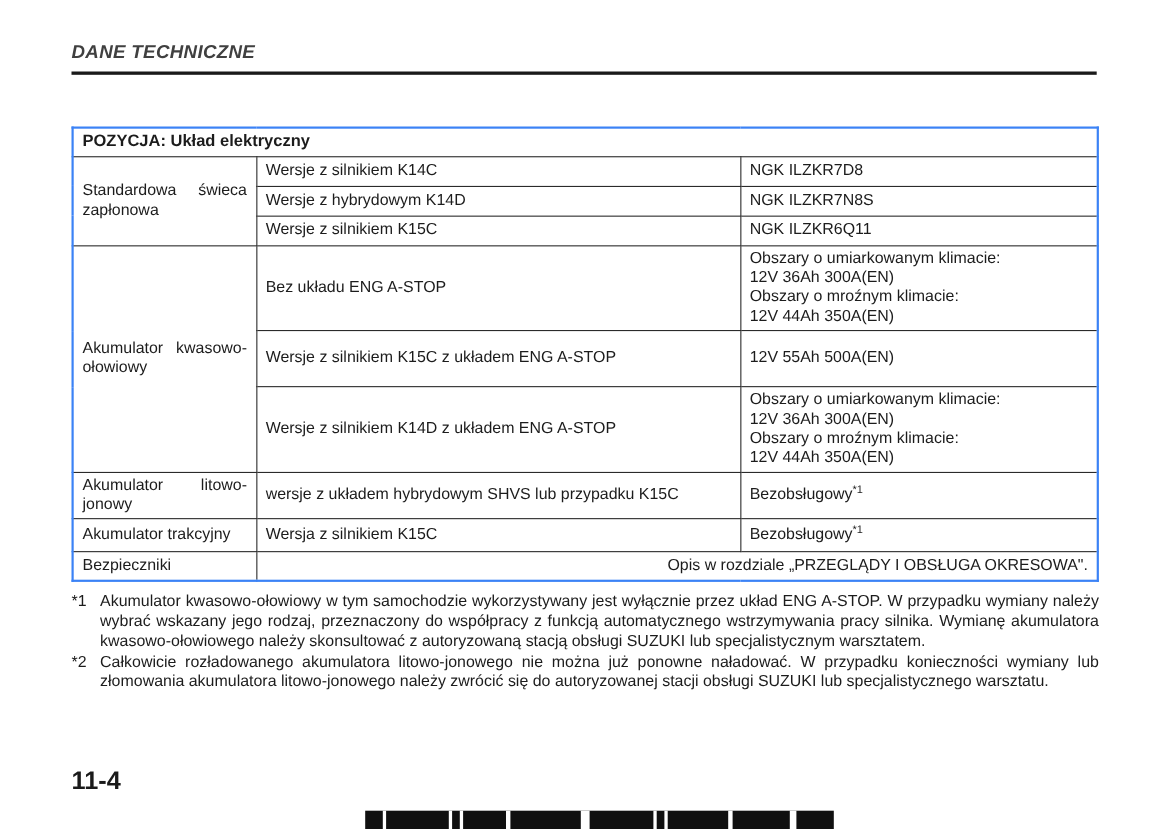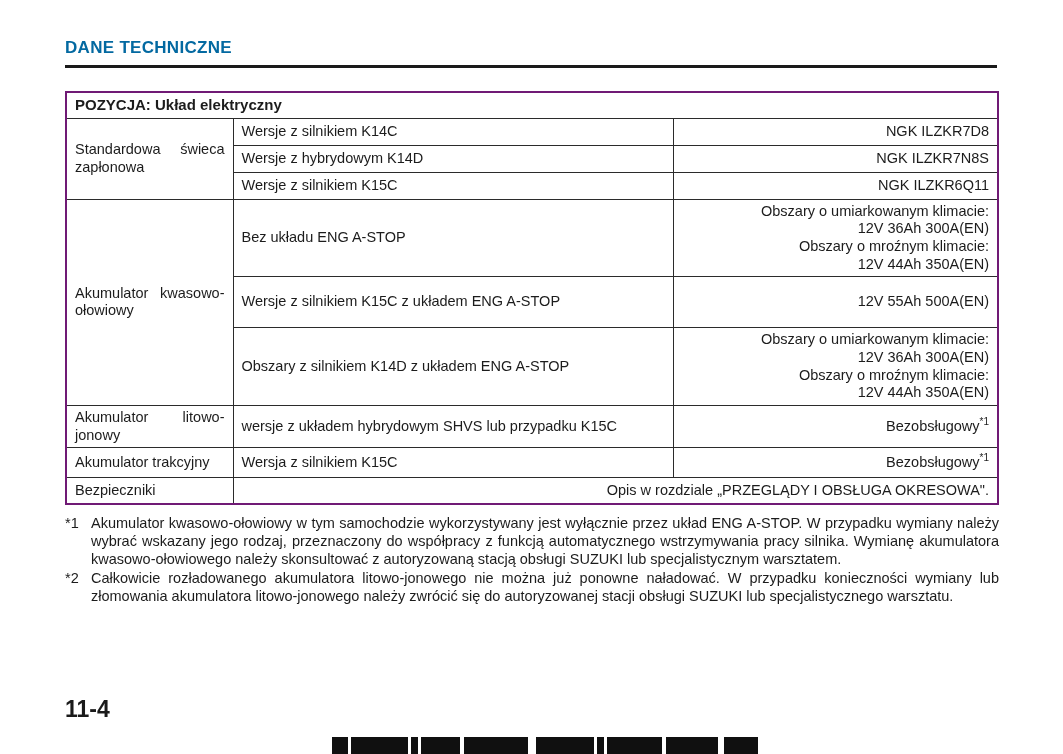--- a/index.html
+++ b/index.html
@@ -13,33 +13,34 @@
   .page {
     position: relative;
     width: 1063px; height: 754px;
     padding: 38px 66px 0 65px;
   }
   
   .doc-header-title {
     font-size: 17px;
     font-weight: bold;
     letter-spacing: 0.3px;
-    color: #0369a1;
+    color: #404040;
+    font-style: italic;
   }
   .doc-header-rule {
     margin-top: 7px;
     height: 3px;
     background: #1a1a1a;
   }
   
   table.spec-table {
-    margin-top: 23px;
+    margin-top: 47px;
     width: 932px;
     border-collapse: collapse;
-    border: 2px solid #701a75;
+    border: 2px solid #3b82f6;
     table-layout: fixed;
     font-size: 14.5px;
   }
   table.spec-table td {
     border: 1px solid #2b2b2b;
     padding: 3px 8px;
     vertical-align: middle;
     line-height: 1.22;
   }
   td.title-cell {
@@ -48,21 +49,21 @@
     height: 25px;
     padding-left: 8px;
   }
   td.label-cell {
     vertical-align: top;
     padding-top: 5px;
     text-align: justify;
   }
   td.label-mid { vertical-align: middle; text-align: left; }
   td.variant-cell { padding-left: 10px; }
-  td.value-cell { padding-left: 10px; text-align: right; }
+  td.value-cell { padding-left: 10px; }
   td.multiline { white-space: pre-line; }
   td.center-cell { text-align: right; }
   tr.h27 { height: 27px; }
   tr.h73 { height: 73px; }
   tr.h51 { height: 51px; }
   tr.h72 { height: 72px; }
   tr.h40 { height: 40px; }
   tr.h30 { height: 30px; }
   tr.h26 { height: 26px; }
   sup.fn-ref { font-size: 10px; vertical-align: super; line-height: 0; }
@@ -144,21 +145,21 @@
         <td class="value-cell multiline">Obszary o umiarkowanym klimacie:
 12V 36Ah 300A(EN)
 Obszary o mroźnym klimacie:
 12V 44Ah 350A(EN)</td>
       </tr>
       <tr class="h51">
         <td class="variant-cell">Wersje z silnikiem K15C z układem ENG A-STOP</td>
         <td class="value-cell">12V 55Ah 500A(EN)</td>
       </tr>
       <tr class="h72">
-        <td class="variant-cell">Obszary z silnikiem K14D z układem ENG A-STOP</td>
+        <td class="variant-cell">Wersje z silnikiem K14D z układem ENG A-STOP</td>
         <td class="value-cell multiline">Obszary o umiarkowanym klimacie:
 12V 36Ah 300A(EN)
 Obszary o mroźnym klimacie:
 12V 44Ah 350A(EN)</td>
       </tr>
 
       <tr class="h40">
         <td class="label-cell">Akumulator litowo-jonowy</td>
         <td class="variant-cell">wersje z układem hybrydowym SHVS lub przypadku K15C</td>
         <td class="value-cell"><span>Bezobsługowy</span><sup class="fn-ref">*1</sup></td>

